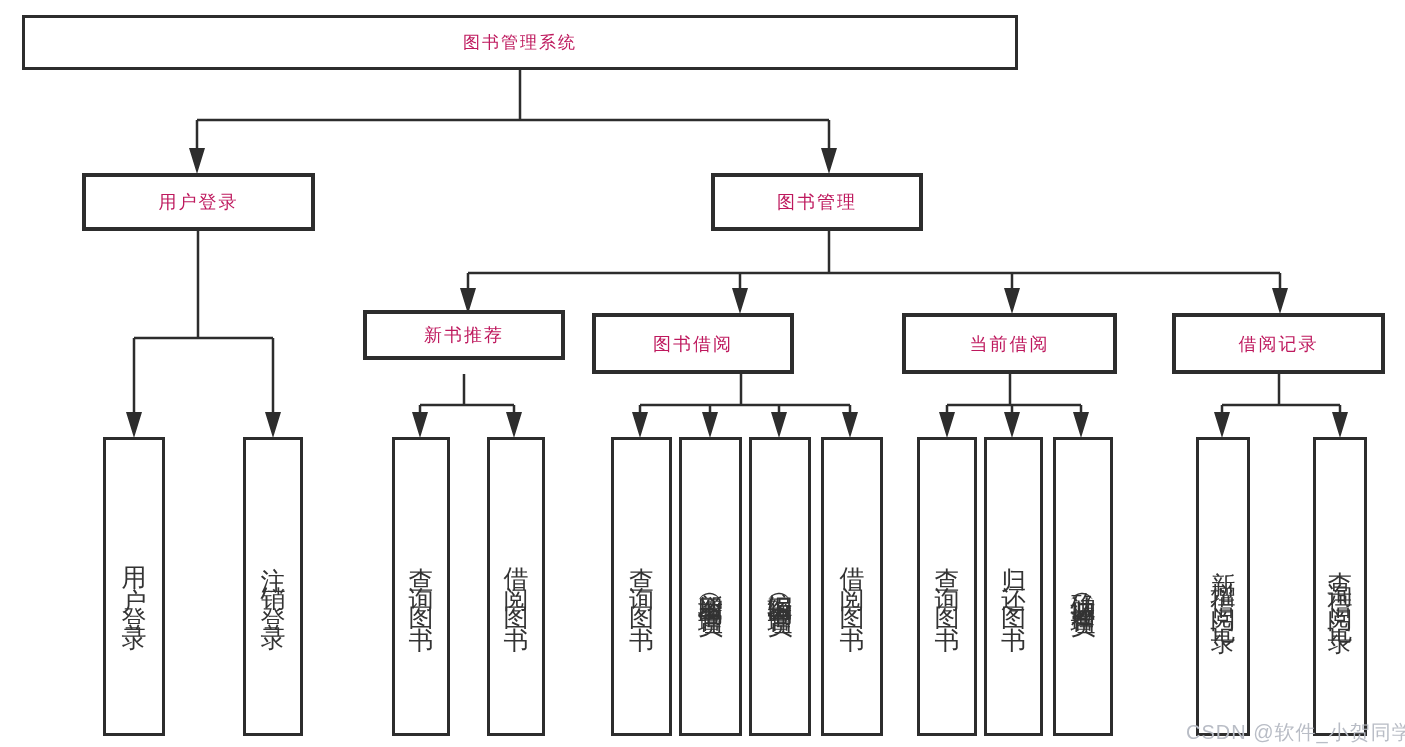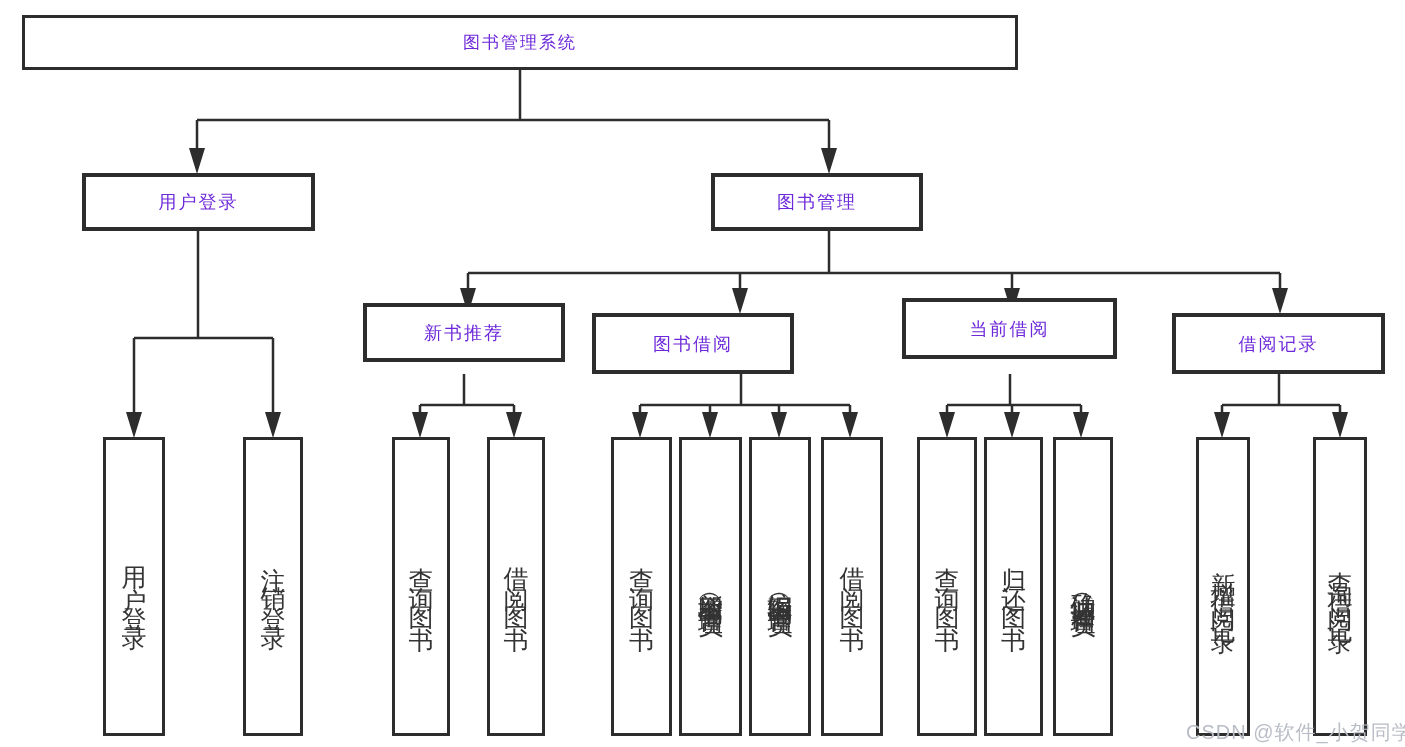--- a/index.html
+++ b/index.html
@@ -9,21 +9,21 @@
   }
   #wires{position:absolute;left:0;top:0;z-index:1;pointer-events:none;}
   .ln{fill:none;stroke:#2d2d2d;stroke-width:2.5;}
   .arrows{fill:#2d2d2d;stroke:none;}
   .box{
     position:absolute;background:#ffffff;border:4px solid #2d2d2d;box-sizing:border-box;
     display:flex;align-items:center;justify-content:center;z-index:2;
   }
   .box.root{border-width:3px;}
   .box.leaf{top:437px;height:299px;border-width:3px;}
-  .h-label{font-size:18px;color:#6d28d9;letter-spacing:2px;white-space:nowrap;}
+  .h-label{font-size:18px;color:#be185d;letter-spacing:2px;white-space:nowrap;}
   .root .h-label{font-size:17px;}
   .v-label{
     writing-mode:vertical-rl;text-orientation:mixed;line-height:1;
     font-size:25px;color:#333333;white-space:nowrap;
   }
   .sp-wide .v-label{letter-spacing:20px;}
   .sp-mid  .v-label{letter-spacing:12px;}
   .sp-tight .v-label{letter-spacing:3px;}
   #watermark{
     position:absolute;left:1186px;top:719px;z-index:5;
@@ -68,27 +68,27 @@
     <span class="h-label">图书管理系统</span>
   </div>
 
   <div class="box" style="left:82px;top:173px;width:233px;height:58px;">
     <span class="h-label">用户登录</span>
   </div>
   <div class="box" style="left:711px;top:173px;width:212px;height:58px;">
     <span class="h-label">图书管理</span>
   </div>
 
-  <div class="box" style="left:363px;top:303px;width:202px;height:59px;">
+  <div class="box" style="left:363px;top:310px;width:202px;height:50px;">
     <span class="h-label">新书推荐</span>
   </div>
   <div class="box" style="left:592px;top:313px;width:202px;height:61px;">
     <span class="h-label">图书借阅</span>
   </div>
-  <div class="box" style="left:902px;top:298px;width:215px;height:61px;">
+  <div class="box" style="left:902px;top:313px;width:215px;height:61px;">
     <span class="h-label">当前借阅</span>
   </div>
   <div class="box" style="left:1172px;top:313px;width:213px;height:61px;">
     <span class="h-label">借阅记录</span>
   </div>
 
   <div class="box leaf sp-wide" style="left:103px;width:62px;">
     <span class="v-label">用户登录</span>
   </div>
   <div class="box leaf sp-wide" style="left:243px;width:60px;">

